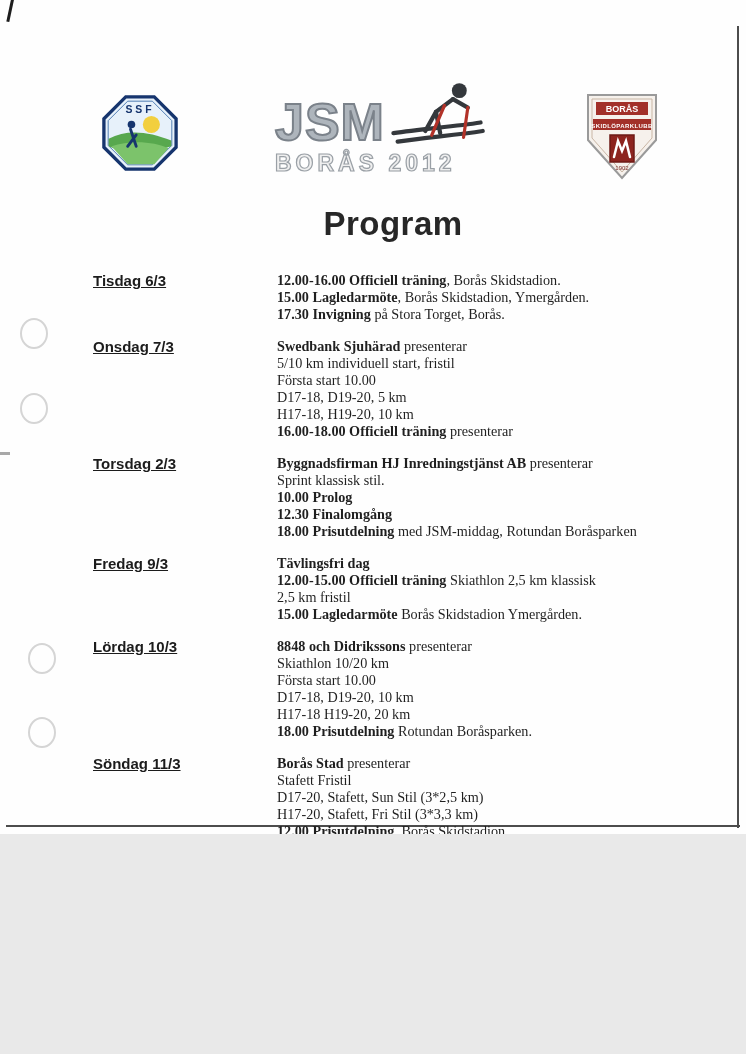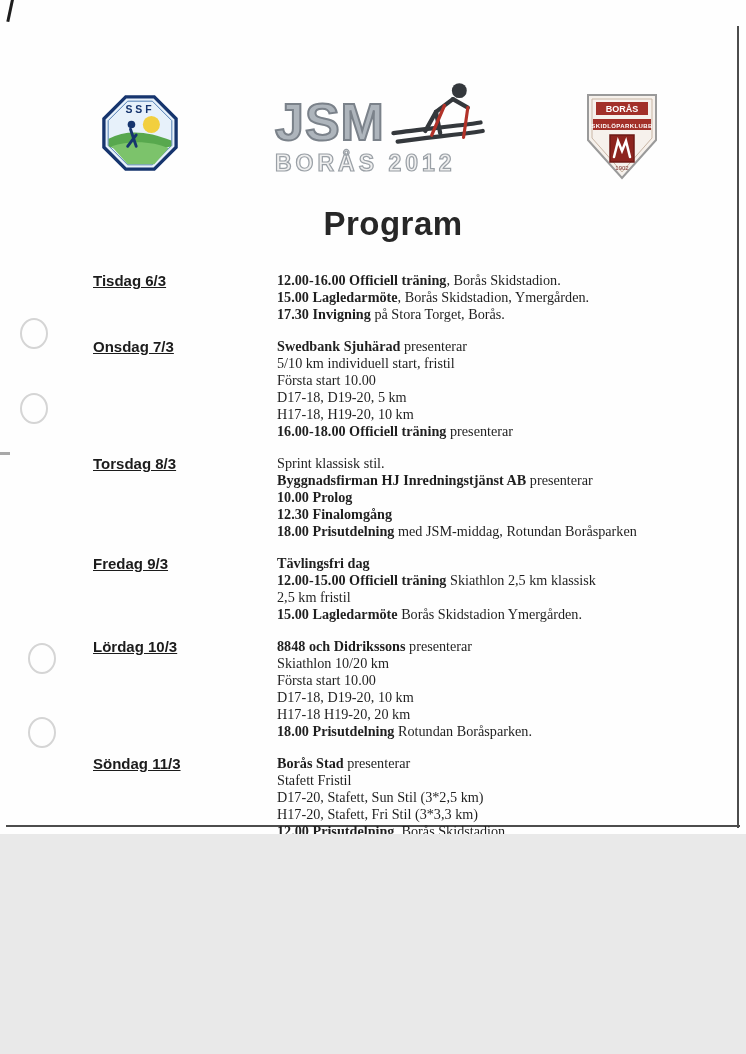--- a/index.html
+++ b/index.html
@@ -152,24 +152,24 @@
         <div class="sched-lines">
           <div class="sched-line"><span class="seg bold">Swedbank Sjuhärad</span><span class="seg"> presenterar</span></div>
           <div class="sched-line"><span class="seg">5/10 km individuell start, fristil</span></div>
           <div class="sched-line"><span class="seg">Första start 10.00</span></div>
           <div class="sched-line"><span class="seg">D17-18, D19-20, 5 km</span></div>
           <div class="sched-line"><span class="seg">H17-18, H19-20, 10 km</span></div>
           <div class="sched-line"><span class="seg bold">16.00-18.00 Officiell träning</span><span class="seg"> presenterar</span></div>
         </div>
       </div>
       <div class="sched-row">
-        <div class="sched-day">Torsdag 8/3</div>
-        <div class="sched-lines">
+        <div class="sched-day">Torsdag 2/3</div>
+        <div class="sched-lines">
+          <div class="sched-line"><span class="seg bold">Byggnadsfirman HJ Inredningstjänst AB</span><span class="seg"> presenterar</span></div>
           <div class="sched-line"><span class="seg">Sprint klassisk stil.</span></div>
-          <div class="sched-line"><span class="seg bold">Byggnadsfirman HJ Inredningstjänst AB</span><span class="seg"> presenterar</span></div>
           <div class="sched-line"><span class="seg bold">10.00 Prolog</span></div>
           <div class="sched-line"><span class="seg bold">12.30 Finalomgång</span></div>
           <div class="sched-line"><span class="seg bold">18.00 Prisutdelning</span><span class="seg"> med JSM-middag, Rotundan Boråsparken</span></div>
         </div>
       </div>
       <div class="sched-row">
         <div class="sched-day">Fredag 9/3</div>
         <div class="sched-lines">
           <div class="sched-line"><span class="seg bold">Tävlingsfri dag</span></div>
           <div class="sched-line"><span class="seg bold">12.00-15.00 Officiell träning</span><span class="seg"> Skiathlon 2,5 km klassisk</span></div>

